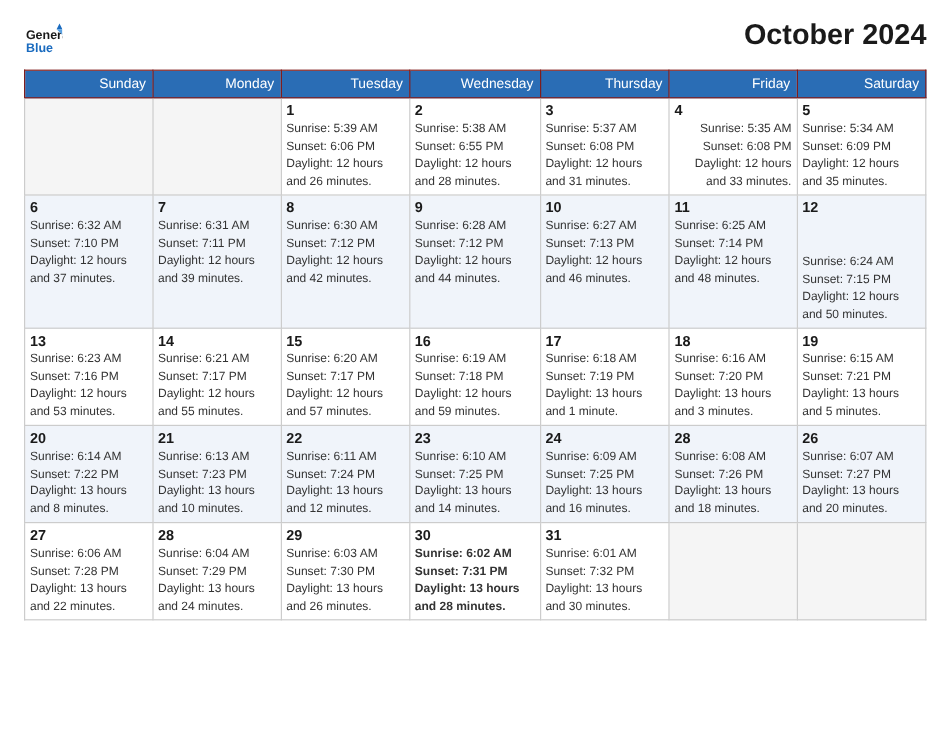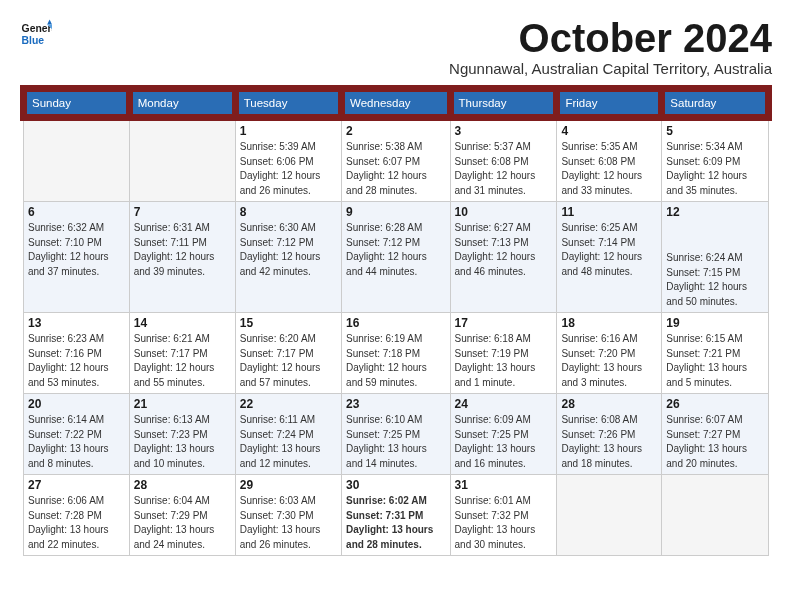--- a/index.html
+++ b/index.html
@@ -26,44 +26,44 @@
       gap: 4px;
     }
     .logo-icon {
       width: 32px;
       height: 32px;
     }
     .title-block {
       text-align: right;
     }
     .month-title {
-      font-size: 40px;
+      font-size: 24px;
       font-weight: bold;
       color: #1a1a1a;
       line-height: 1;
     }
     .subtitle {
       font-size: 15px;
       color: #333;
       margin-top: 2px;
     }
     .calendar {
       width: 100%;
       border-collapse: collapse;
       margin-top: 8px;
       font-size: 10.5px;
     }
     .calendar th {
       background: #2a6db5;
       color: #fff;
-      text-align: left;
+      text-align: right;
       padding: 5px 5px;
       font-size: 11.5px;
       font-weight: normal;
-      border: 7px solid #7f1d1d;
+      border: 1px solid #7f1d1d;
     }
     .calendar td {
       border: 1px solid #ccc;
       vertical-align: top;
       padding: 3px 4px;
       width: 113px;
       min-height: 70px;
       height: 78px;
       background: #fff;
     }
@@ -95,21 +95,20 @@
 
       <svg class="logo-icon" viewBox="0 0 40 40">
         <text x="2" y="18" font-size="13" font-weight="bold" fill="#1a1a1a" font-family="Arial">General</text>
         <text x="2" y="32" font-size="13" font-weight="bold" fill="#1a6bbf" font-family="Arial">Blue</text>
         <polygon points="34,8 40,8 37,2" fill="#1a6bbf"></polygon>
         <polygon points="34,8 40,8 40,14" fill="#5aa0e0"></polygon>
       </svg>
     </div>
     <div class="title-block">
       <div class="month-title">October 2024</div>
-      <div class="subtitle">Ngunnawal, Australian Capital Territory, Australia</div>
     </div>
   </div>
 
   <table class="calendar">
     <thead>
       <tr>
         <th>Sunday</th>
         <th>Monday</th>
         <th>Tuesday</th>
         <th>Wednesday</th>
@@ -125,34 +124,34 @@
           <td>
             <span class="day-num">1</span>
             <div class="day-info" style="white-space: pre-line;">Sunrise: 5:39 AM
 Sunset: 6:06 PM
 Daylight: 12 hours
 and 26 minutes.</div>
           </td>
           <td>
             <span class="day-num">2</span>
             <div class="day-info" style="white-space: pre-line;">Sunrise: 5:38 AM
-Sunset: 6:07 PM
+Sunset: 6:55 PM
 Daylight: 12 hours
 and 28 minutes.</div>
           </td>
           <td>
             <span class="day-num">3</span>
             <div class="day-info" style="white-space: pre-line;">Sunrise: 5:37 AM
 Sunset: 6:08 PM
 Daylight: 12 hours
 and 31 minutes.</div>
           </td>
           <td>
             <span class="day-num">4</span>
-            <div class="day-info" style="white-space: pre-line;">Sunrise: 5:35 AM
+            <div class="day-info" style="white-space: pre-line; text-align: right;">Sunrise: 5:35 AM
 Sunset: 6:08 PM
 Daylight: 12 hours
 and 33 minutes.</div>
           </td>
           <td>
             <span class="day-num">5</span>
             <div class="day-info" style="white-space: pre-line;">Sunrise: 5:34 AM
 Sunset: 6:09 PM
 Daylight: 12 hours
 and 35 minutes.</div>

